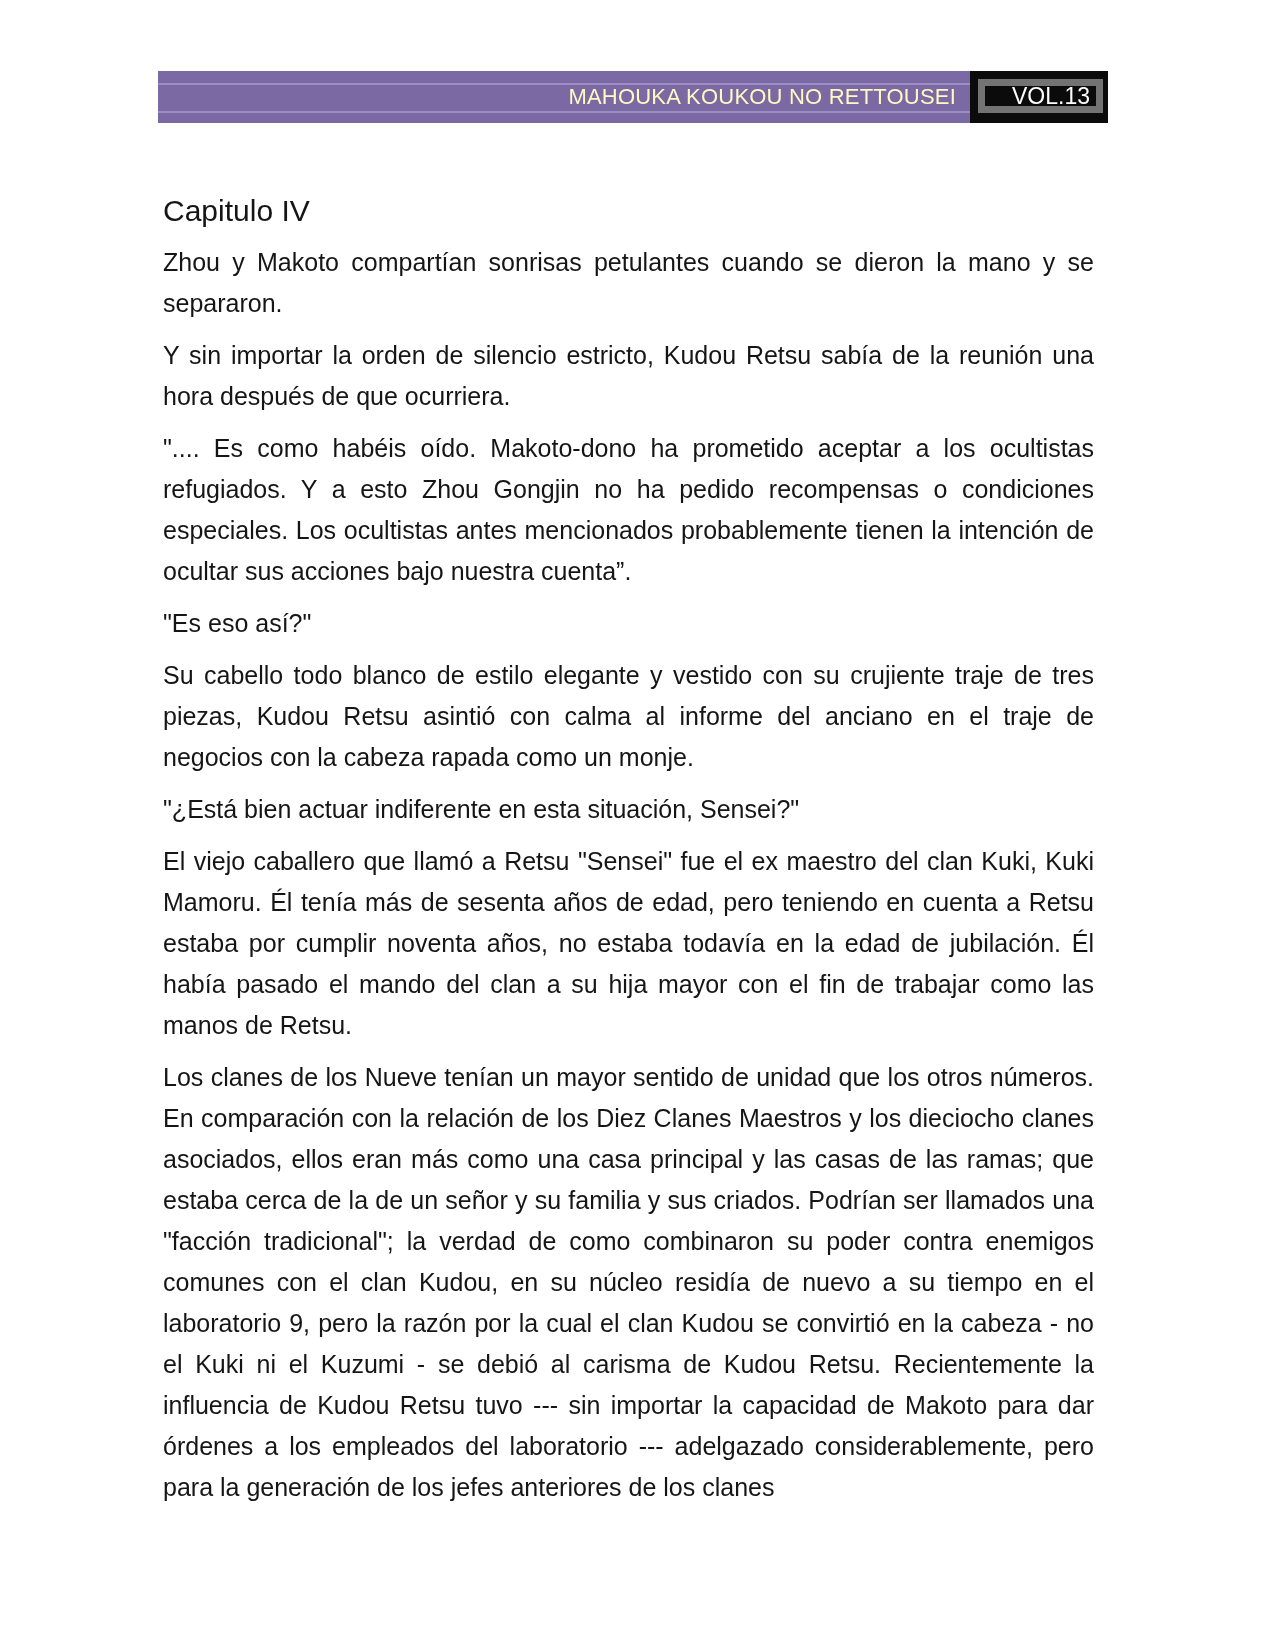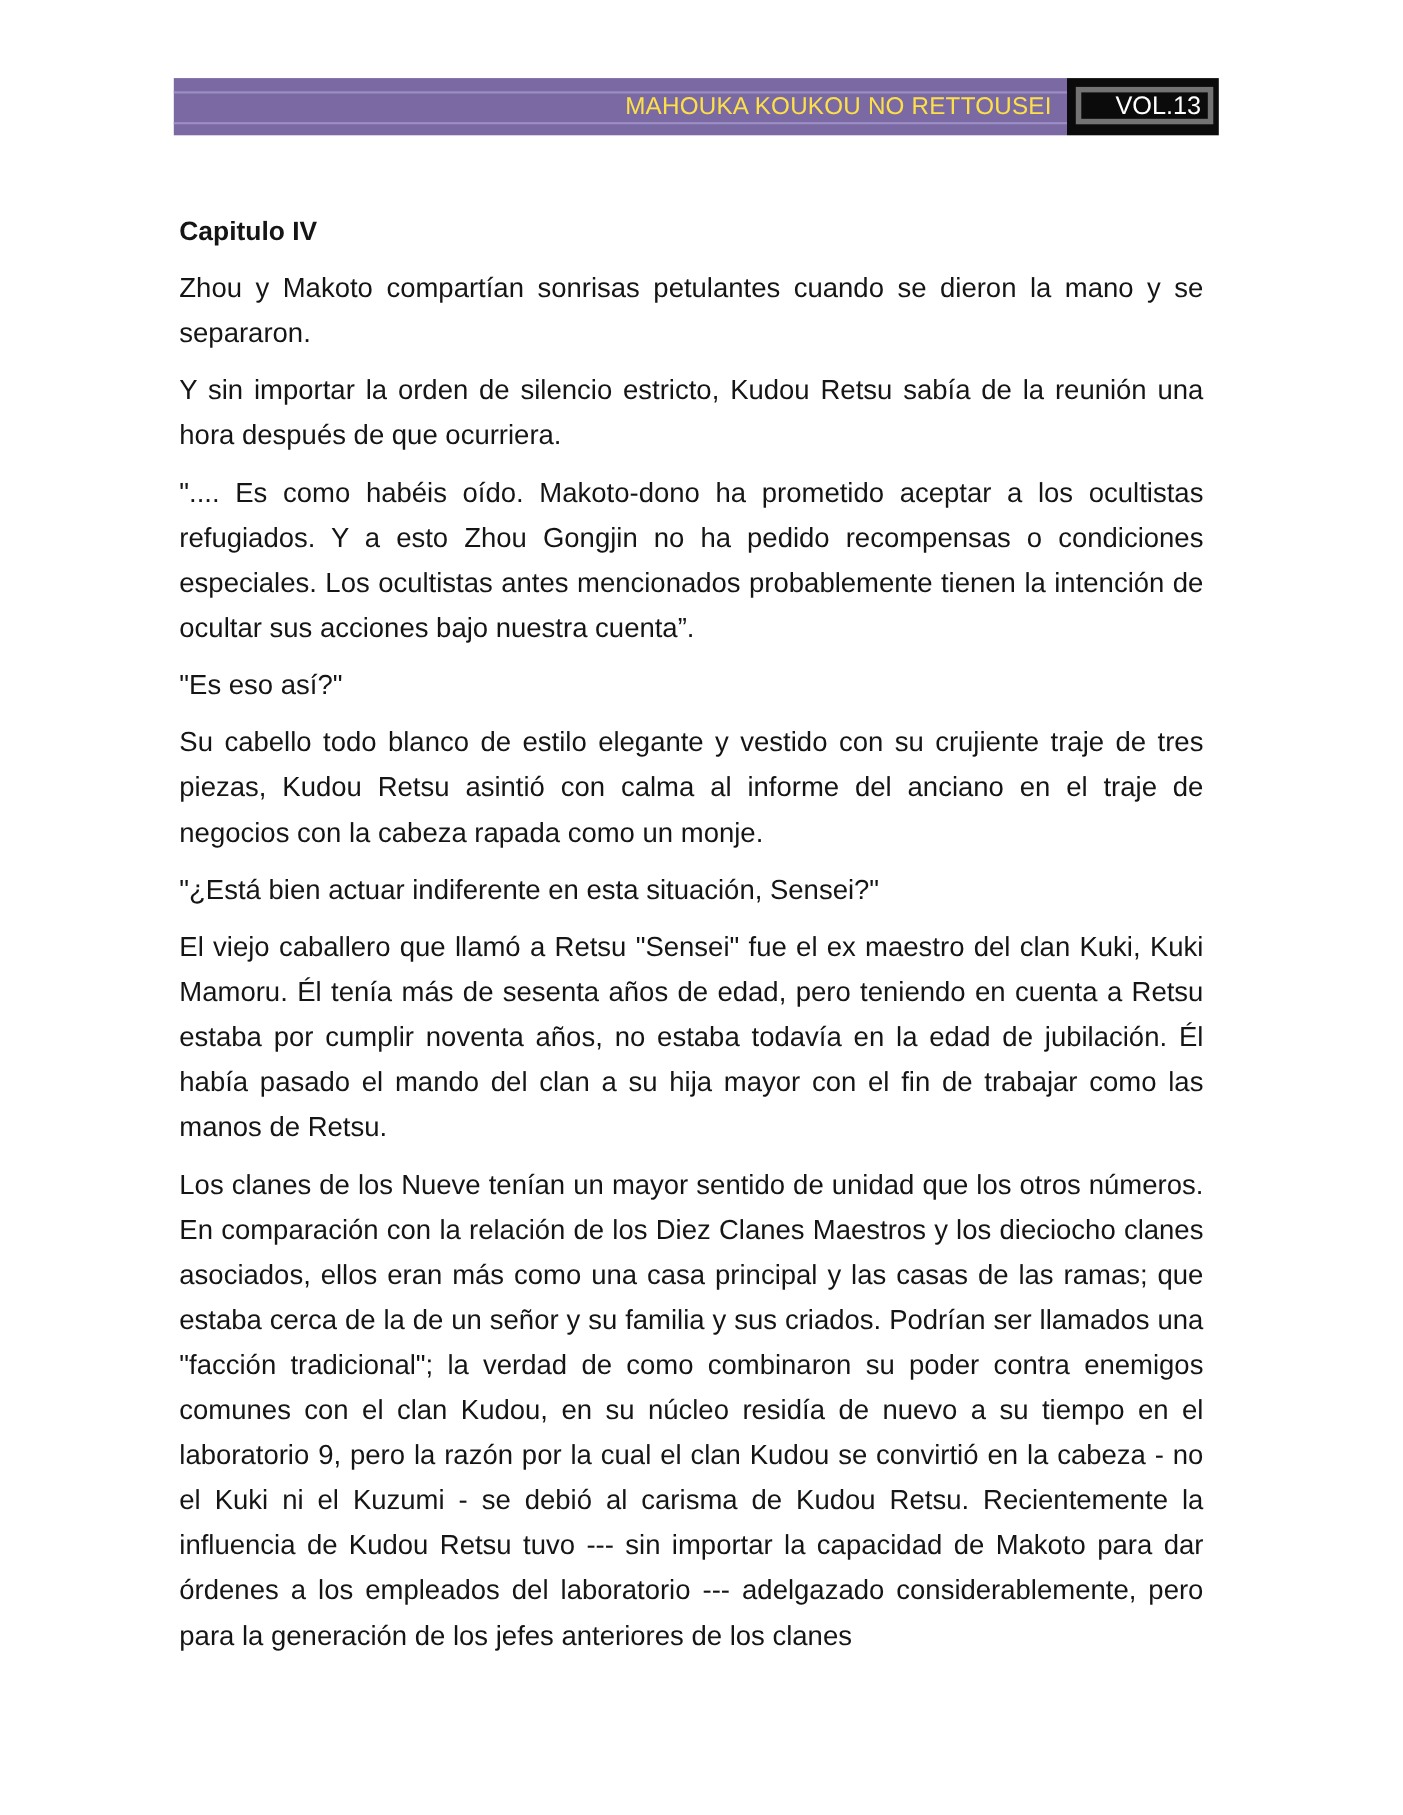--- a/index.html
+++ b/index.html
@@ -34,39 +34,39 @@
     content: "";
     position: absolute;
     left: 0;
     right: 0;
     height: 2px;
     background: #9c8ec4;
   }
   .header-bar::before { top: 12px; }
   .header-bar::after  { bottom: 10px; }
   .header-title {
-    color: #fde047;
+    color: #fef9c3;
     font-size: 22px;
     letter-spacing: 0.2px;
     padding-right: 14px;
     white-space: nowrap;
   }
   .volume-badge {
     position: relative;
     width: 138px;
     background: #0b0b0b;
     flex: 0 0 auto;
   }
   .volume-inner {
     position: absolute;
     top: 8px;
     bottom: 10px;
     left: 8px;
     right: 5px;
-    border: 5px solid #737373;
+    border: 7px solid #737373;
     display: flex;
     align-items: center;
     justify-content: flex-end;
   }
   .volume-label {
     color: #ffffff;
     font-size: 23px;
     padding-right: 6px;
     white-space: nowrap;
   }
@@ -75,22 +75,22 @@
   .content {
     position: absolute;
     left: 163px;
     top: 190px;
     width: 931px;
     color: #151515;
     font-size: 25px;
     line-height: 41px;
   }
   .chapter {
-    font-size: 24px;
-    font-weight: bold;
+    font-size: 30px;
+    font-weight: normal;
     margin: 0 0 11px 0;
   }
   .para {
     margin: 0 0 11px 0;
     text-align: justify;
     text-justify: inter-word;
   }
   .para:last-child { margin-bottom: 0; }
 </style>
 </head>

